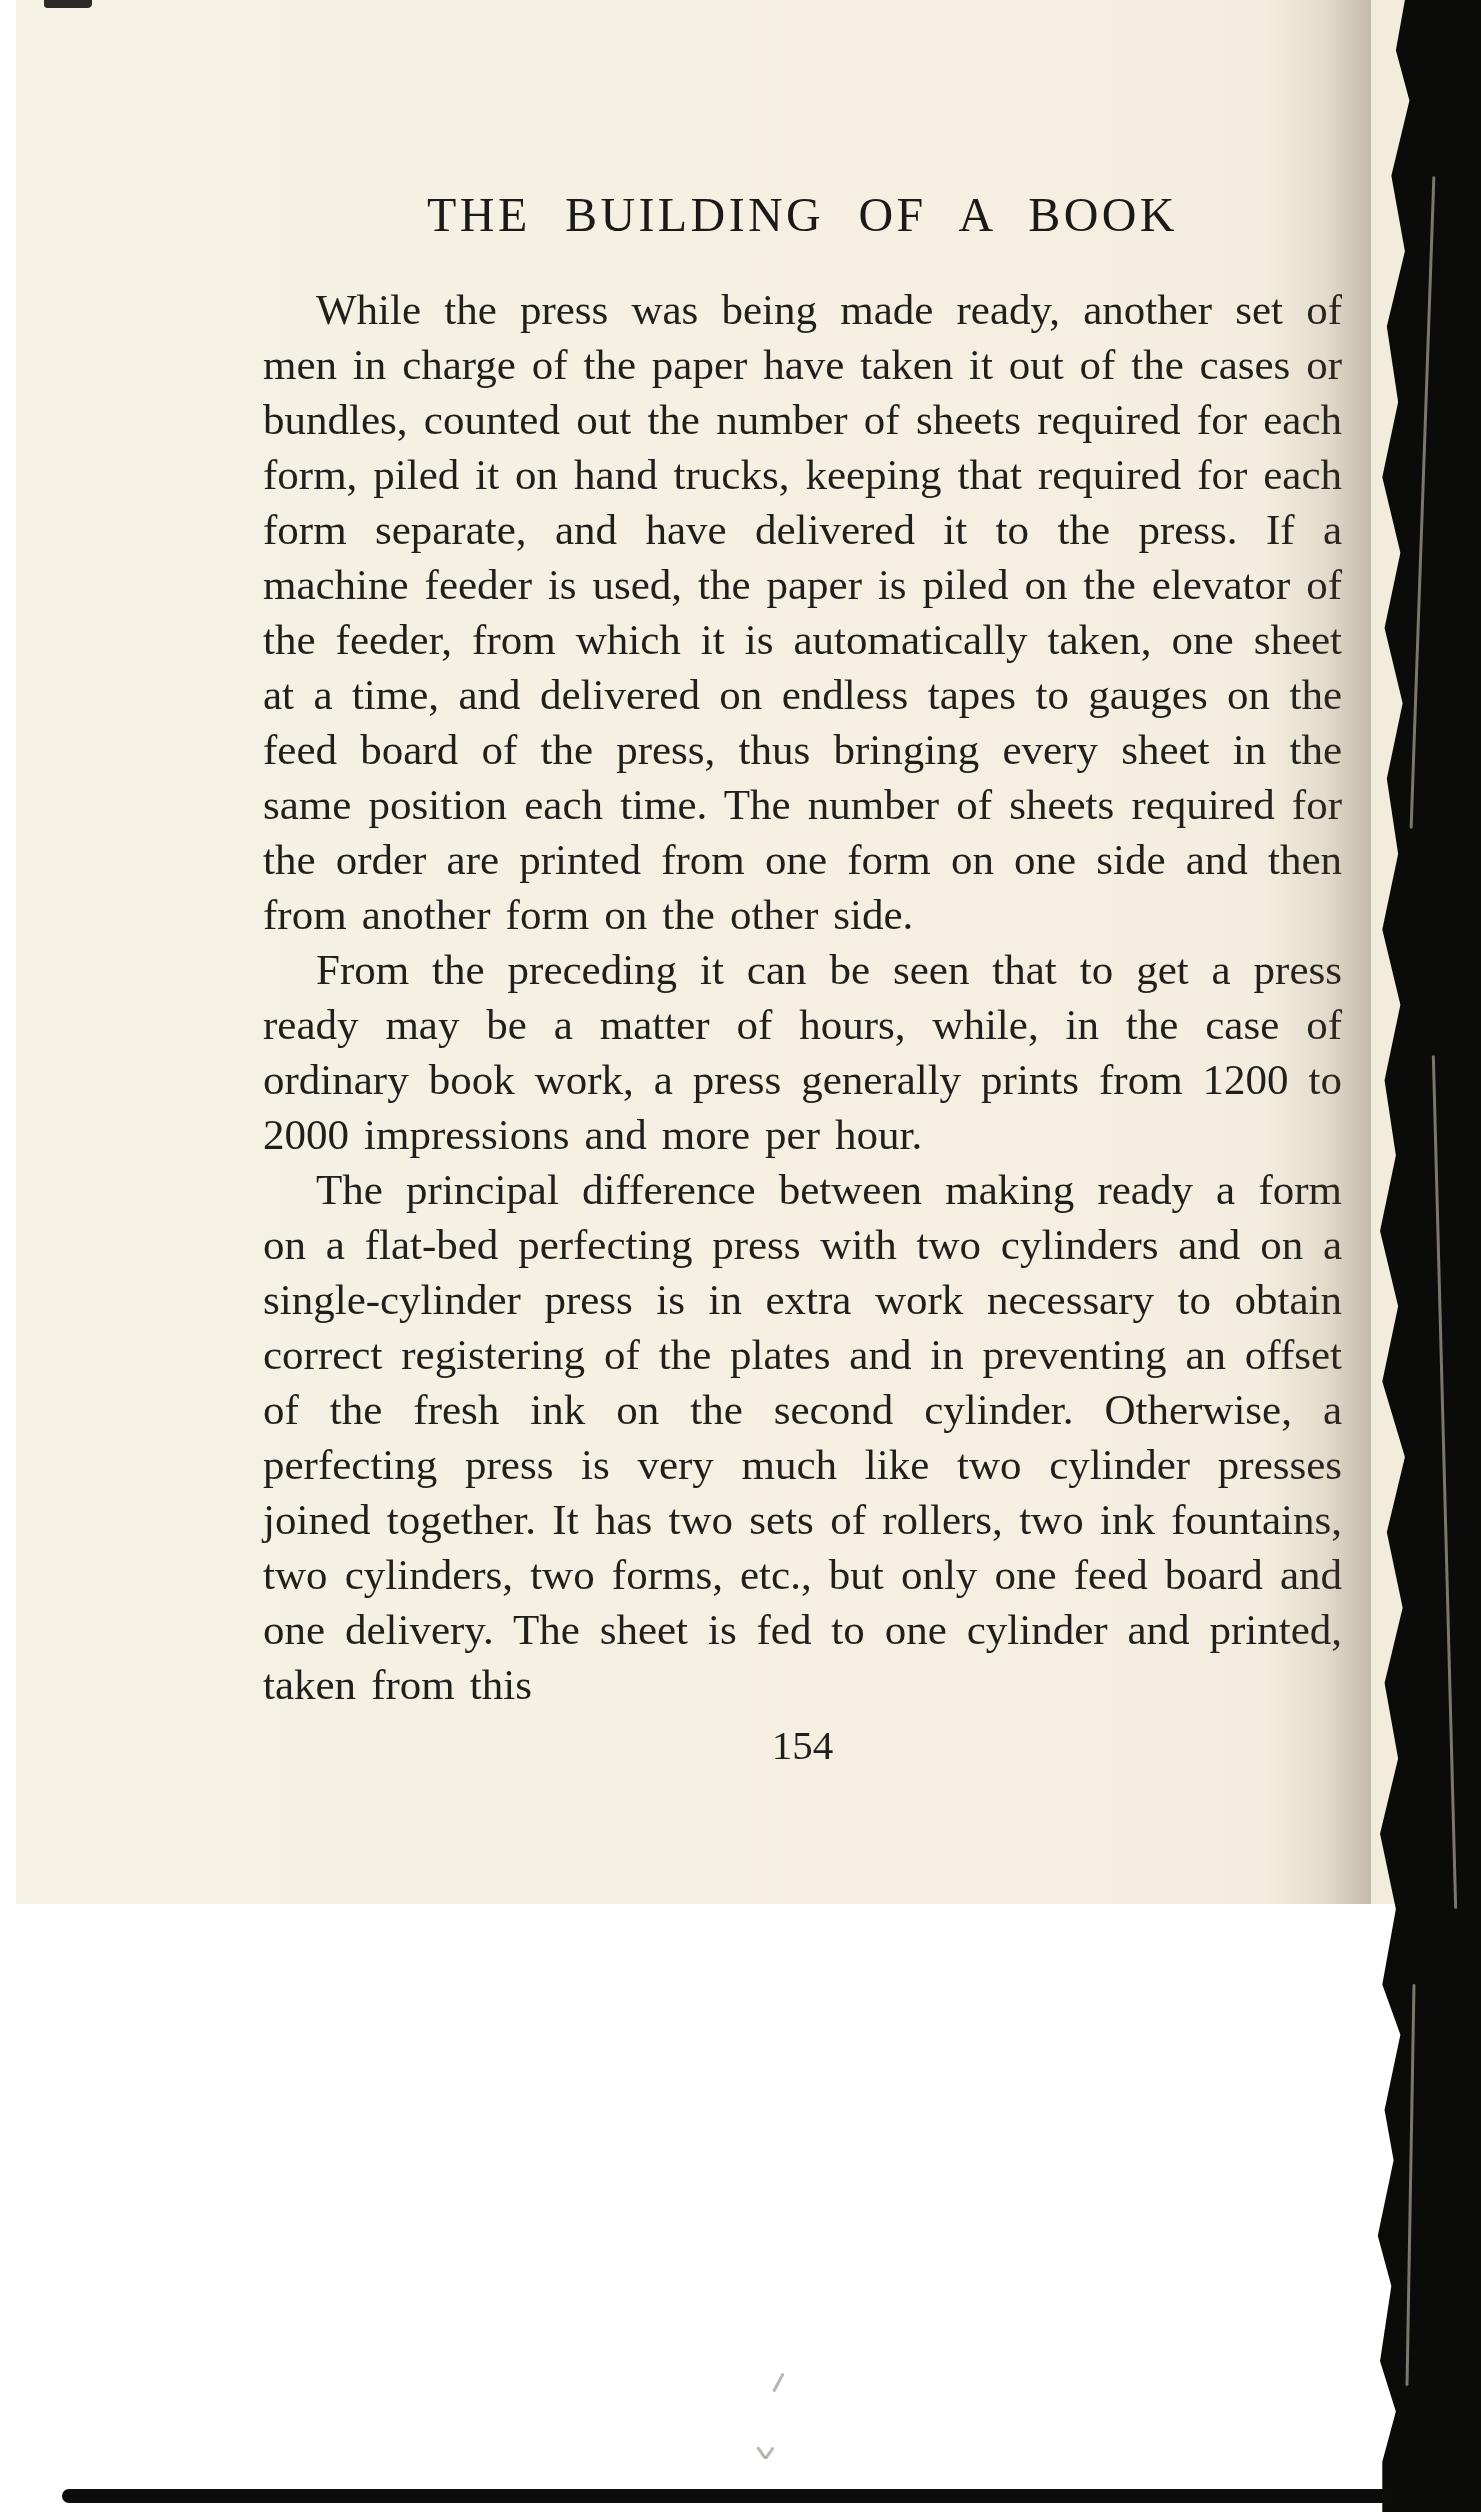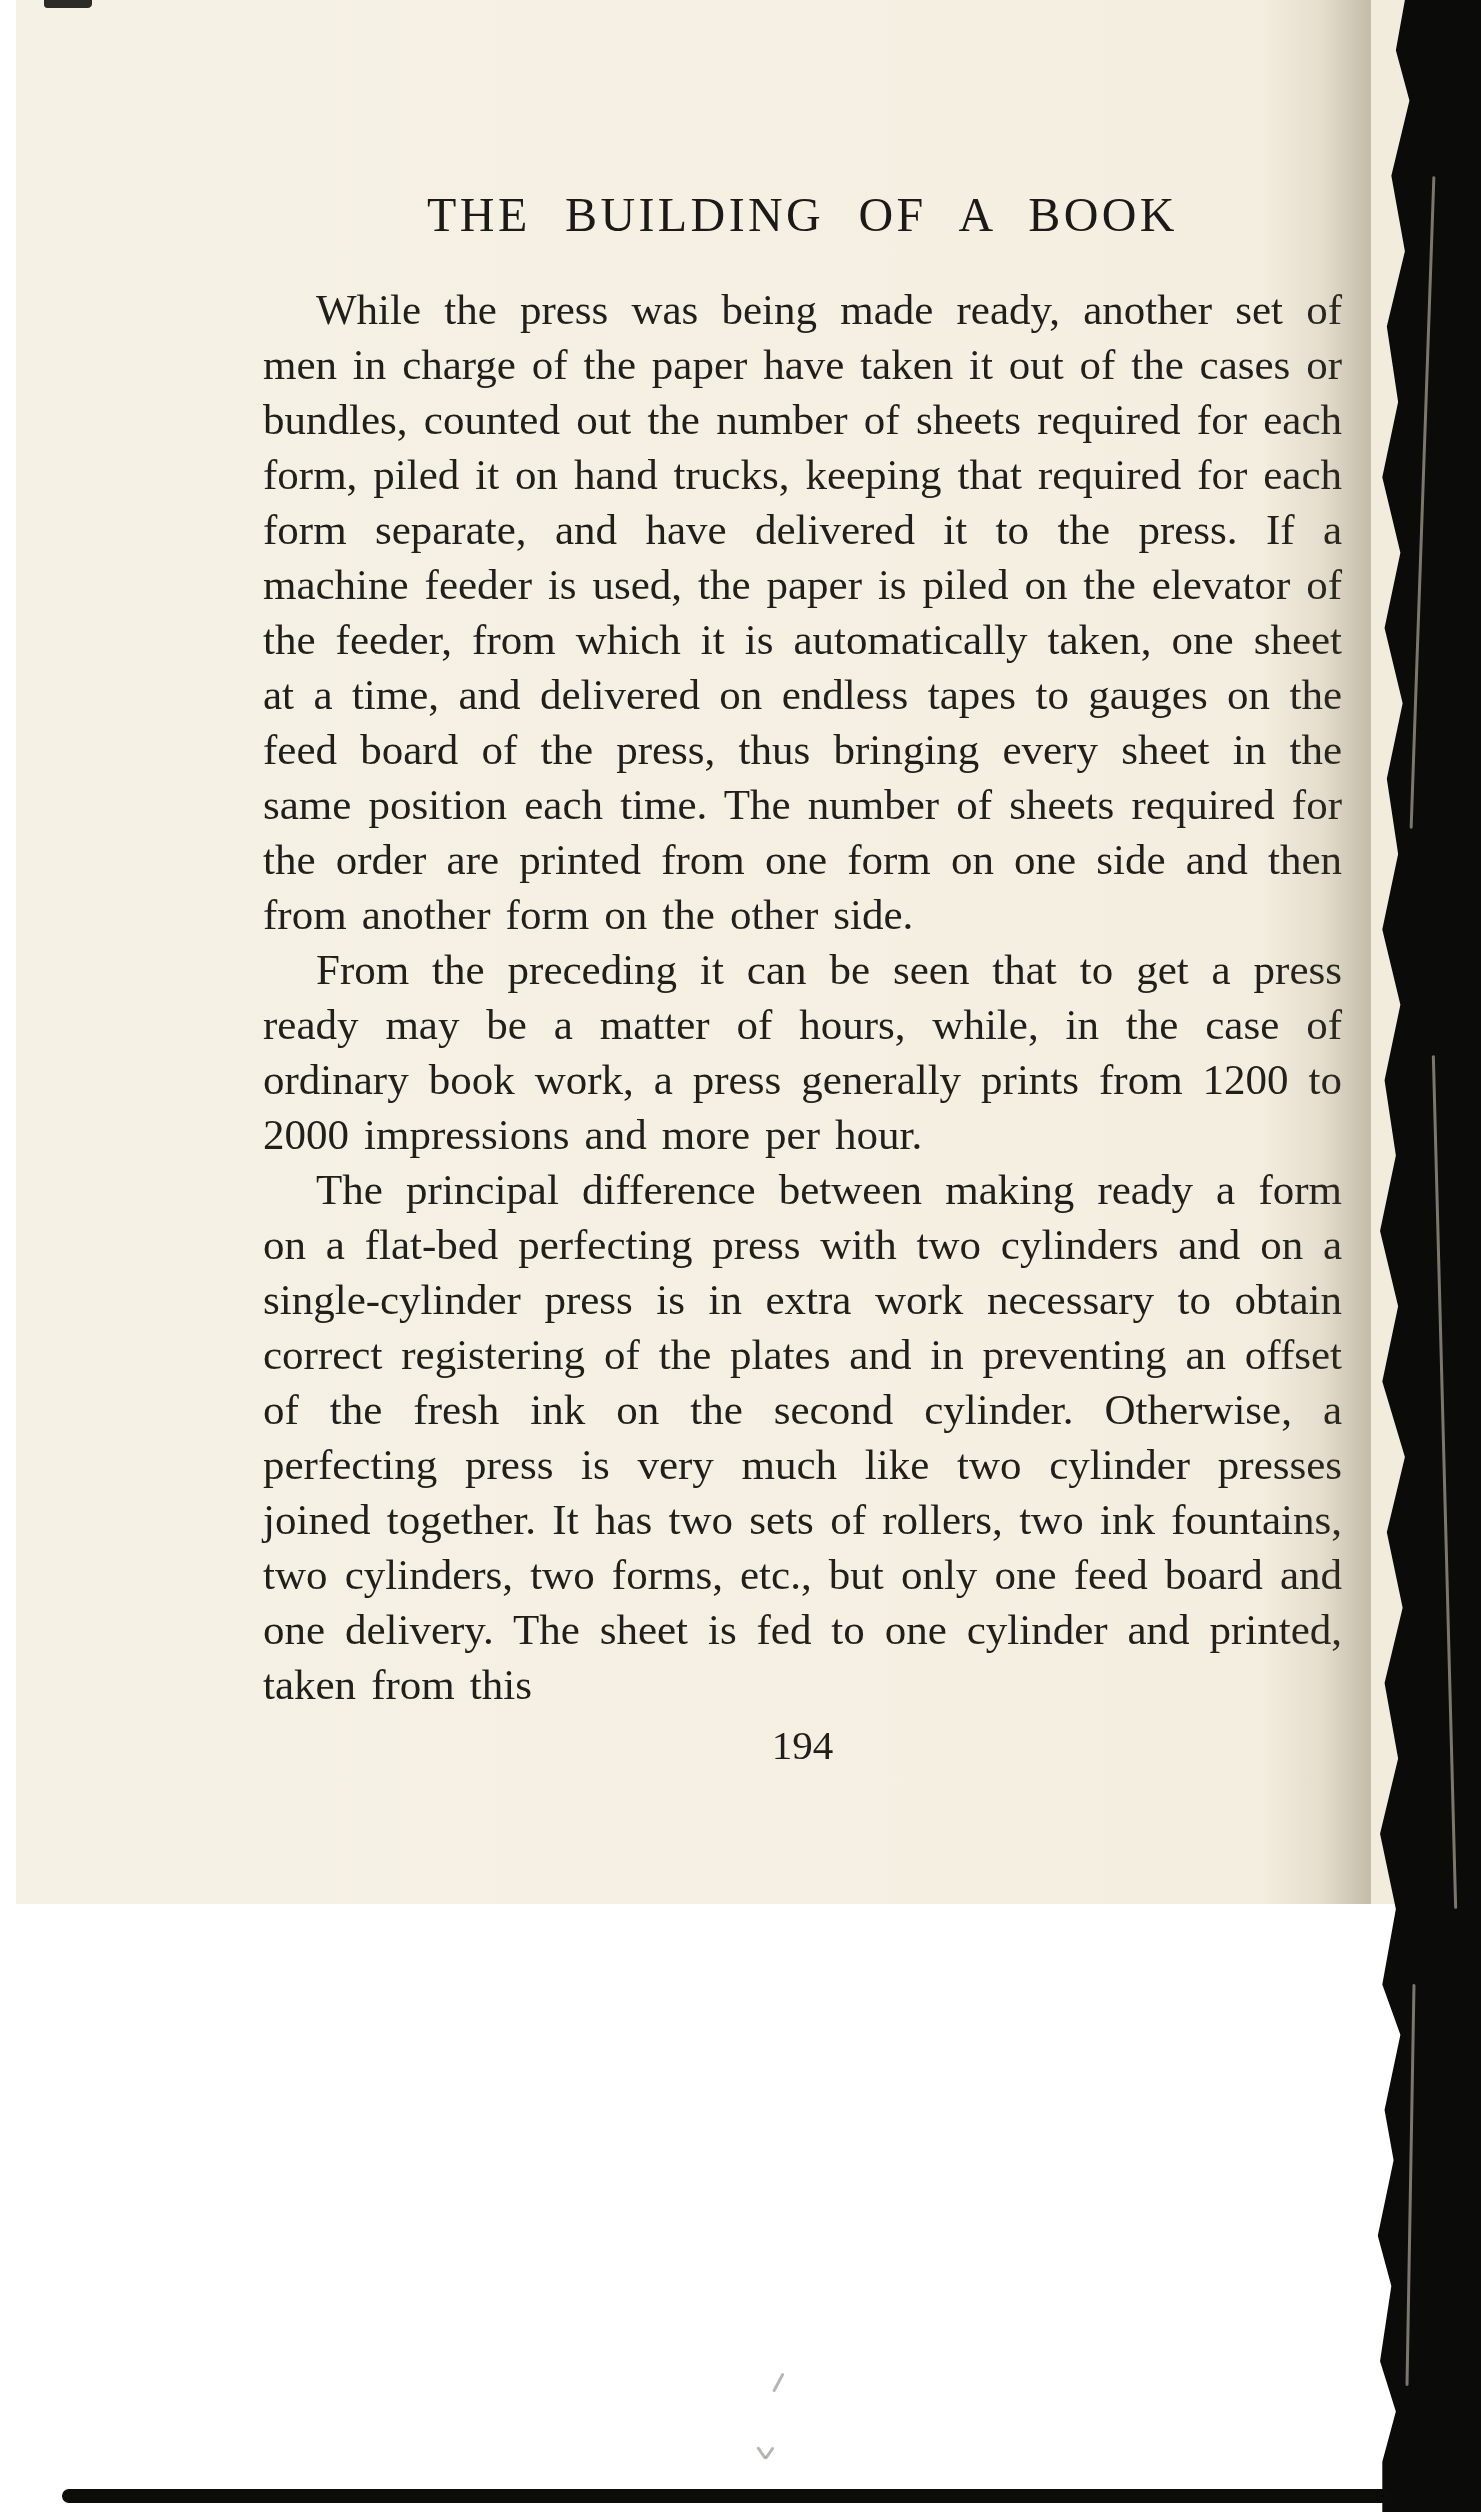--- a/index.html
+++ b/index.html
@@ -121,21 +121,21 @@
 
 <div class="page">
 
   <div class="corner-mark"></div>
 
   <div class="text-block">
     <h1 class="page-title">THE BUILDING OF A BOOK</h1>
     <p class="para">While the press was being made ready, another set of men in charge of the paper have taken it out of the cases or bundles, counted out the number of sheets required for each form, piled it on hand trucks, keeping that required for each form separate, and have delivered it to the press.  If a machine feeder is used, the paper is piled on the elevator of the feeder, from which it is automatically taken, one sheet at a time, and delivered on endless tapes to gauges on the feed board of the press, thus bringing every sheet in the same position each time.  The number of sheets required for the order are printed from one form on one side and then from another form on the other side.</p>
     <p class="para">From the preceding it can be seen that to get a press ready may be a matter of hours, while, in the case of ordinary book work, a press generally prints from 1200 to 2000 impressions and more per hour.</p>
     <p class="para">The principal difference between making ready a form on a flat-bed perfecting press with two cylinders and on a single-cylinder press is in extra work necessary to obtain correct registering of the plates and in preventing an offset of the fresh ink on the second cylinder.  Otherwise, a perfecting press is very much like two cylinder presses joined together.  It has two sets of rollers, two ink fountains, two cylinders, two forms, etc., but only one feed board and one delivery.  The sheet is fed to one cylinder and printed, taken from this</p>
-    <div class="page-number">194</div>
+    <div class="page-number">154</div>
   </div>
 
   <div class="gutter-shadow"></div>
 
   <div class="binding-strip">
     <div class="streak s1"></div>
     <div class="streak s2"></div>
     <div class="streak s3"></div>
   </div>
 

